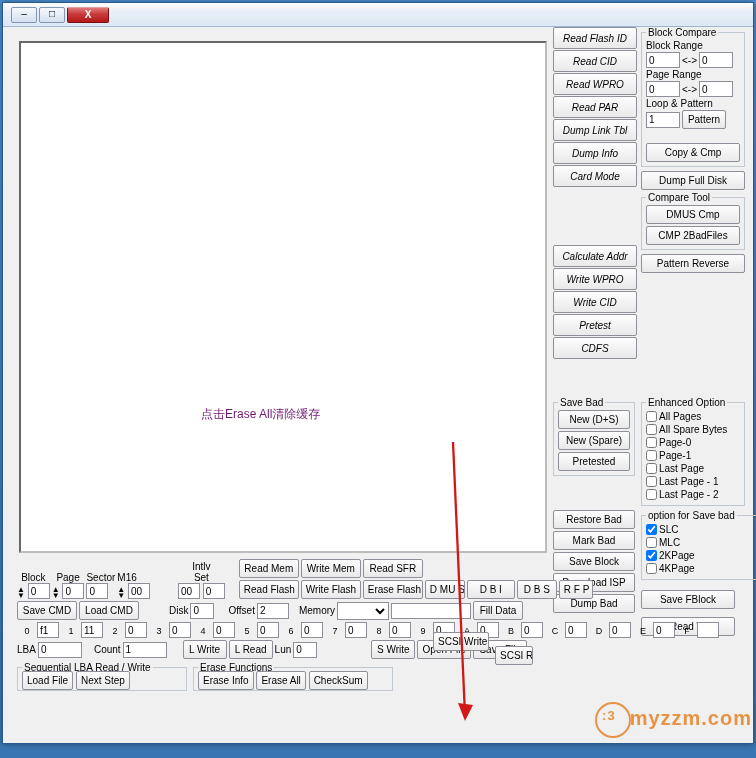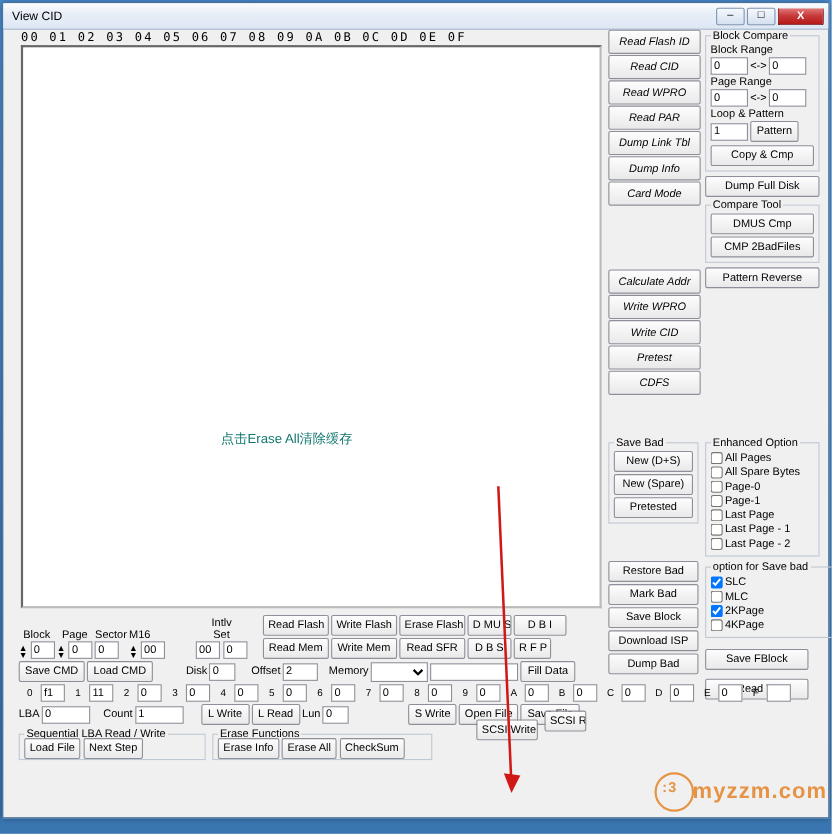--- a/index.html
+++ b/index.html
@@ -10,21 +10,21 @@
 .titlebar .min, .titlebar .max { width:26px; height:16px; margin-right:2px; background:linear-gradient(#f5f8fc,#d4e1f1); border:1px solid #8095b0; border-radius:2px; font-size:10px; text-align:center; line-height:12px; }
 .titlebar .close { width:42px; height:16px; background:linear-gradient(#e07676 0%,#c83a3a 45%,#b51818 100%); border:1px solid #7a1010; border-top-color:#e0a0a0; border-radius:2px; color:#fff; text-align:center; line-height:13px; font-size:10px; font-weight:bold; margin-right:4px; }
 .client { position:absolute; top:24px; left:0; right:0; bottom:0; font-size:10px; }
 fieldset { border:1px solid #c0c8d4; margin:0; padding:2px 4px 4px 4px; font-size:10px; }
 legend { font-size:10px; padding:0 2px; }
 .btn { background:linear-gradient(#fdfdfd,#e9e9e9); border:1px solid #8e8f99; border-radius:2px; font-size:10px; padding:3px 4px; text-align:center; cursor:default; white-space:nowrap; overflow:hidden; }
 input[type=text] { border:1px solid #8e8f99; background:#fff; font-size:10px; padding:1px 2px; height:16px; }
 select { border:1px solid #8e8f99; background:#fff; font-size:10px; height:18px; }
 .hex-header { position:absolute; top:0; left:16px; font-size:11px; font-family:monospace; letter-spacing:2px; width:530px; }
 .hexview { position:absolute; top:14px; left:16px; width:528px; height:512px; border:2px inset #bbb; background:#fff; overflow:auto; }
-.hexview .red { color:#0f766e; font-size:12px; position:absolute; left:180px; top:348px; }
+.hexview .red { color:#701a75; font-size:12px; position:absolute; left:180px; top:363px; }
 .rcol { position:absolute; top:0; right:4px; width:196px; }
 .rcol .btncol { width:84px; display:flex; flex-direction:column; gap:1px; position:absolute; left:0; top:0;}
 .rcol .btncol .btn{height:22px;line-height:15px;font-style:italic;}
 .rcol .rcol2 { width:104px; position:absolute; left:88px; top:0; display:flex; flex-direction:column; gap:2px;}
 .rcol fieldset { margin-bottom:2px; }
 .rcol .hrow{display:flex;gap:2px;align-items:center;margin:1px 0;}
 .chk{display:flex;align-items:center;gap:2px;font-size:10px;line-height:13px;}
 .chk input{margin:0;width:11px;height:11px;}
 .low { position:absolute; top:532px; left:14px; right:4px; }
 .vlabel { font-size:9px; width:20px; text-align:center; display:inline-block; }
@@ -34,28 +34,26 @@
 .arrow { position:absolute; pointer-events:none; z-index:50; }
 .watermark { position:absolute; right:4px; bottom:20px; font-size:20px; color:#e68a34; font-weight:bold; opacity:0.9; letter-spacing:1px;}
 .watermark .cat{width:36px;height:36px;display:inline-block;border:2px solid #e68a34;border-radius:50%;vertical-align:middle;margin-right:-8px;position:relative;}
 .watermark .cat::before{content:":3";position:absolute;left:5px;top:4px;font-size:13px;}
 </style>
 </head>
 <body>
 
 <div class="window">
   <div class="titlebar">
-    <span class="title">View CID</span>
     <span class="min">–</span>
     <span class="max">□</span>
     <span class="close">X</span>
   </div>
   <div class="client">
 
-    <div class="hex-header">00  01  02  03  04  05  06  07  08  09  0A 0B  0C 0D  0E  0F</div>
     <div class="hexview">
       <div class="red">点击Erase All清除缓存</div>
     </div>
 
     <div class="rcol">
       <div class="btncol" id="rc1">
           <span class="btn">Read Flash ID</span>
           <span class="btn">Read CID</span>
           <span class="btn">Read WPRO</span>
           <span class="btn">Read PAR</span>
@@ -83,21 +81,21 @@
           <div class="hrow">
             <input type="text" style="width: 34px;" value="0">
             <span>&lt;-&gt;</span>
             <input type="text" style="width: 34px;" value="0">
           </div>
           <div>Loop &amp; Pattern</div>
           <div class="hrow">
             <input type="text" style="width: 34px;" value="1">
             <span class="btn" style="width:44px">Pattern</span>
           </div>
-          <span class="btn" style="display:block;margin-top:3px">Copy &amp; Cmp</span>
+          <span class="btn" style="display:block;margin-top:14px">Copy &amp; Cmp</span>
         </fieldset>
         <span class="btn">Dump Full Disk</span>
         <fieldset>
           <legend>Compare Tool</legend>
           <span class="btn" style="display:block;margin-bottom:2px">DMUS Cmp</span>
           <span class="btn" style="display:block">CMP 2BadFiles</span>
         </fieldset>
         <span class="btn">Pattern Reverse</span>
       </div>
 
@@ -152,31 +150,31 @@
           <span style="font-size:8px;line-height:6px;display:inline-block;vertical-align:bottom">▲<br>▼</span>
           <input class="vin" type="text" value="00" style=""></div>
         <div style="width:24px"></div>
         <div class="vgrp"><div style="white-space:pre;text-align:center">Intlv
 Set</div>
           <input class="vin" type="text" value="00" style="">
           <input class="vin" type="text" value="0" style=""></div>
         <div style="width:10px"></div>
         <div style="display:flex;flex-direction:column;gap:2px">
           <div class="row">
+            <span class="btn" style="width:60px">Read Mem</span>
+            <span class="btn" style="width:60px">Write Mem</span>
+            <span class="btn" style="width:60px">Read SFR</span>
+          </div>
+          <div class="row">
             <span class="btn" style="width:60px">Read Flash</span>
             <span class="btn" style="width:60px">Write Flash</span>
             <span class="btn" style="width:60px">Erase Flash</span>
           </div>
-          <div class="row">
-            <span class="btn" style="width:60px">Read Mem</span>
-            <span class="btn" style="width:60px">Write Mem</span>
-            <span class="btn" style="width:60px">Read SFR</span>
-          </div>
-        </div>
-        <div style="display:flex;flex-direction:column;gap:2px">
+        </div>
+        <div style="display:flex;flex-direction:row;gap:2px">
           <div class="row">
             <span class="btn" style="width:40px">D MU S</span>
             <span class="btn" style="width:48px">D B I</span>
           </div>
           <div class="row">
             <span class="btn" style="width:40px">D B S</span>
             <span class="btn" style="width:34px">R F P</span>
           </div>
         </div>
       </div>
@@ -240,21 +238,21 @@
           <span class="btn" style="width:56px">Next Step</span>
         </fieldset>
         <fieldset style="flex:0 0 200px">
           <legend>Erase Functions</legend>
           <span class="btn" style="width:56px">Erase Info</span>
           <span class="btn" style="width:52px">Erase All</span>
           <span class="btn" style="width:58px">CheckSum</span>
         </fieldset>
       </div>
 
-      <span class="btn" style="position:absolute;top:95px;left:416px;width:56px">SCSI Write</span>
+      <span class="btn" style="position:absolute;top:73px;left:416px;width:56px">SCSI Write</span>
       <span class="btn" style="position:absolute;top:87px;left:478px;width:38px">SCSI Read</span>
     </div>
 
     <svg class="arrow" width="756" height="758">
       <line x1="450" y1="415" x2="462" y2="688" stroke="#d21717" stroke-width="2.3"></line>
       <polygon points="462,694 455,676 470,678" fill="#d21717"></polygon>
     </svg>
   </div>
 </div>
 

